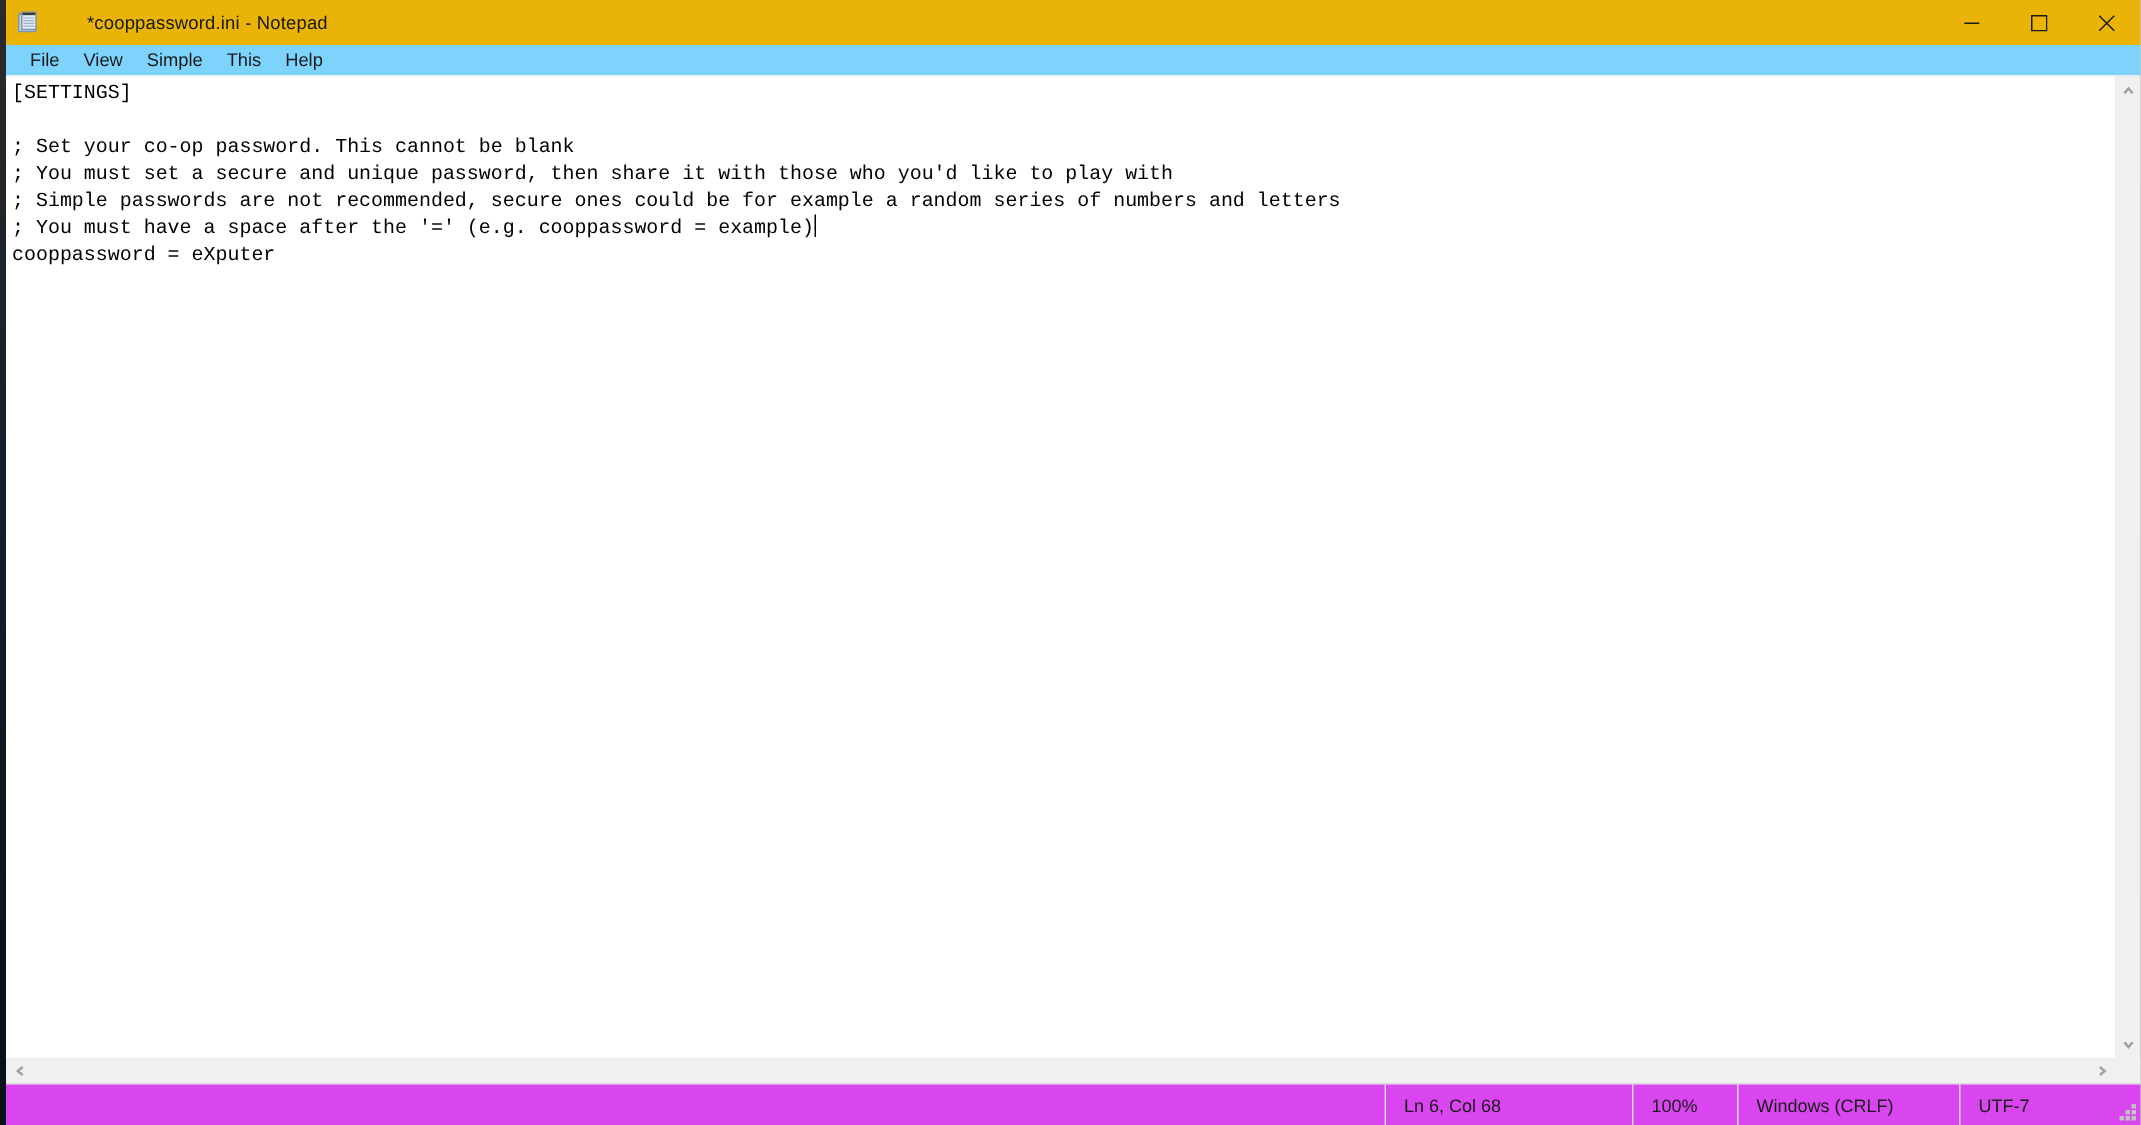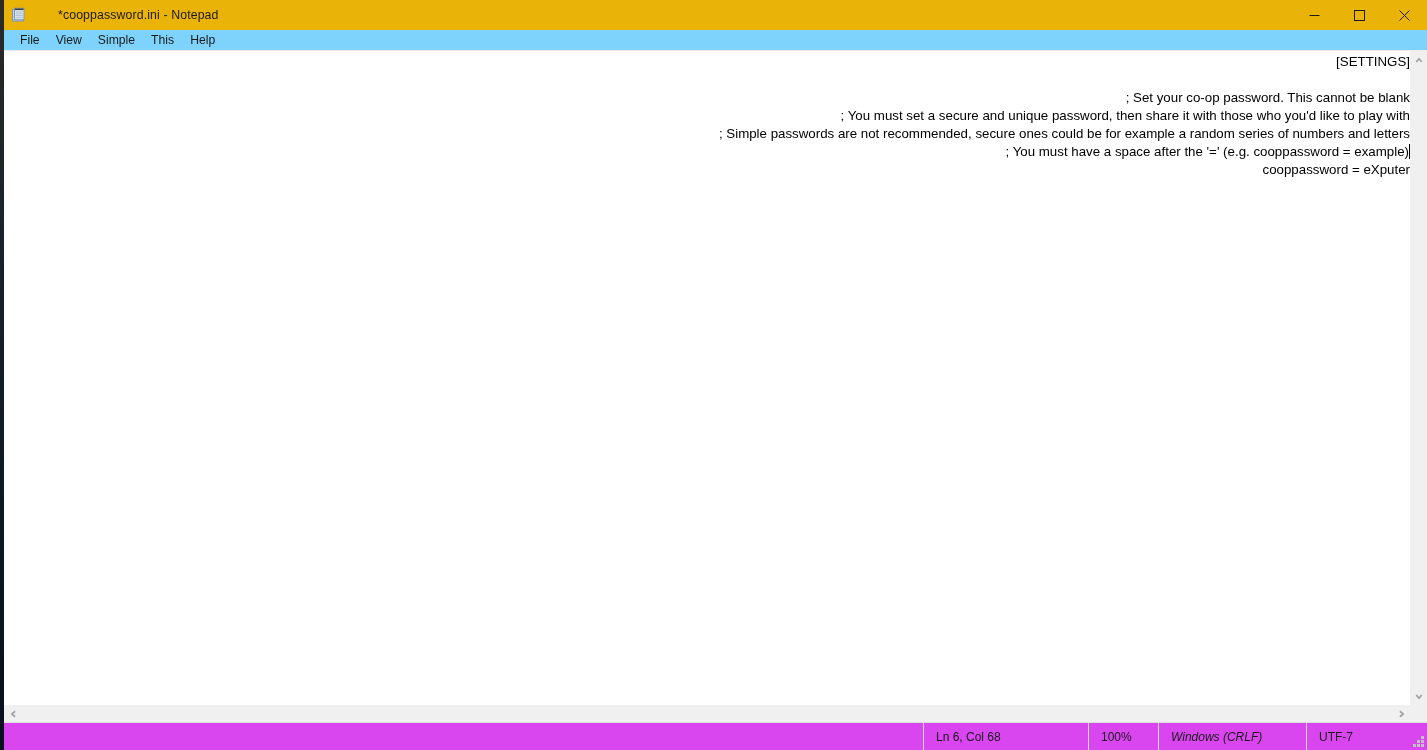--- a/index.html
+++ b/index.html
@@ -104,28 +104,27 @@
   #text-area {
     flex: 1 1 auto;
     position: relative;
     background: #ffffff;
     overflow: hidden;
     padding: 2px 0 0 4px;
     box-sizing: border-box;
     cursor: text;
   }
   #text-content {
-    font-family: Liberation Sans, sans-serif;
+    font-family: Liberation Mono, monospace;
     font-size: 13.3px;
     line-height: 18px;
     color: #000000;
     white-space: pre;
     margin: 0;
     letter-spacing: 0px;
-    text-align: right;
   }
   .caret {
     display: inline-block;
     width: 1px;
     height: 15px;
     background: #000;
     vertical-align: -3px;
     margin-left: 0px;
     animation: blink 1.06s step-end infinite;
   }
@@ -181,21 +180,21 @@
   .status-cell {
     display: flex;
     align-items: center;
     border-left: 1px solid #dcdcdc;
     padding: 0 12px;
     white-space: nowrap;
     cursor: default;
   }
   #status-position { width: 140px; }
   #status-zoom { width: 45px; }
-  #status-lineending { width: 123px; font-style: italic; }
+  #status-lineending { width: 123px; }
   #status-encoding { width: 96px; border-right: none; }
   #resize-grip {
     position: absolute;
     right: 3px; bottom: 3px;
     width: 11px; height: 11px;
   }
   .grip-dot {
     position: absolute;
     width: 3px; height: 3px;
     background: #c2c2c2;

